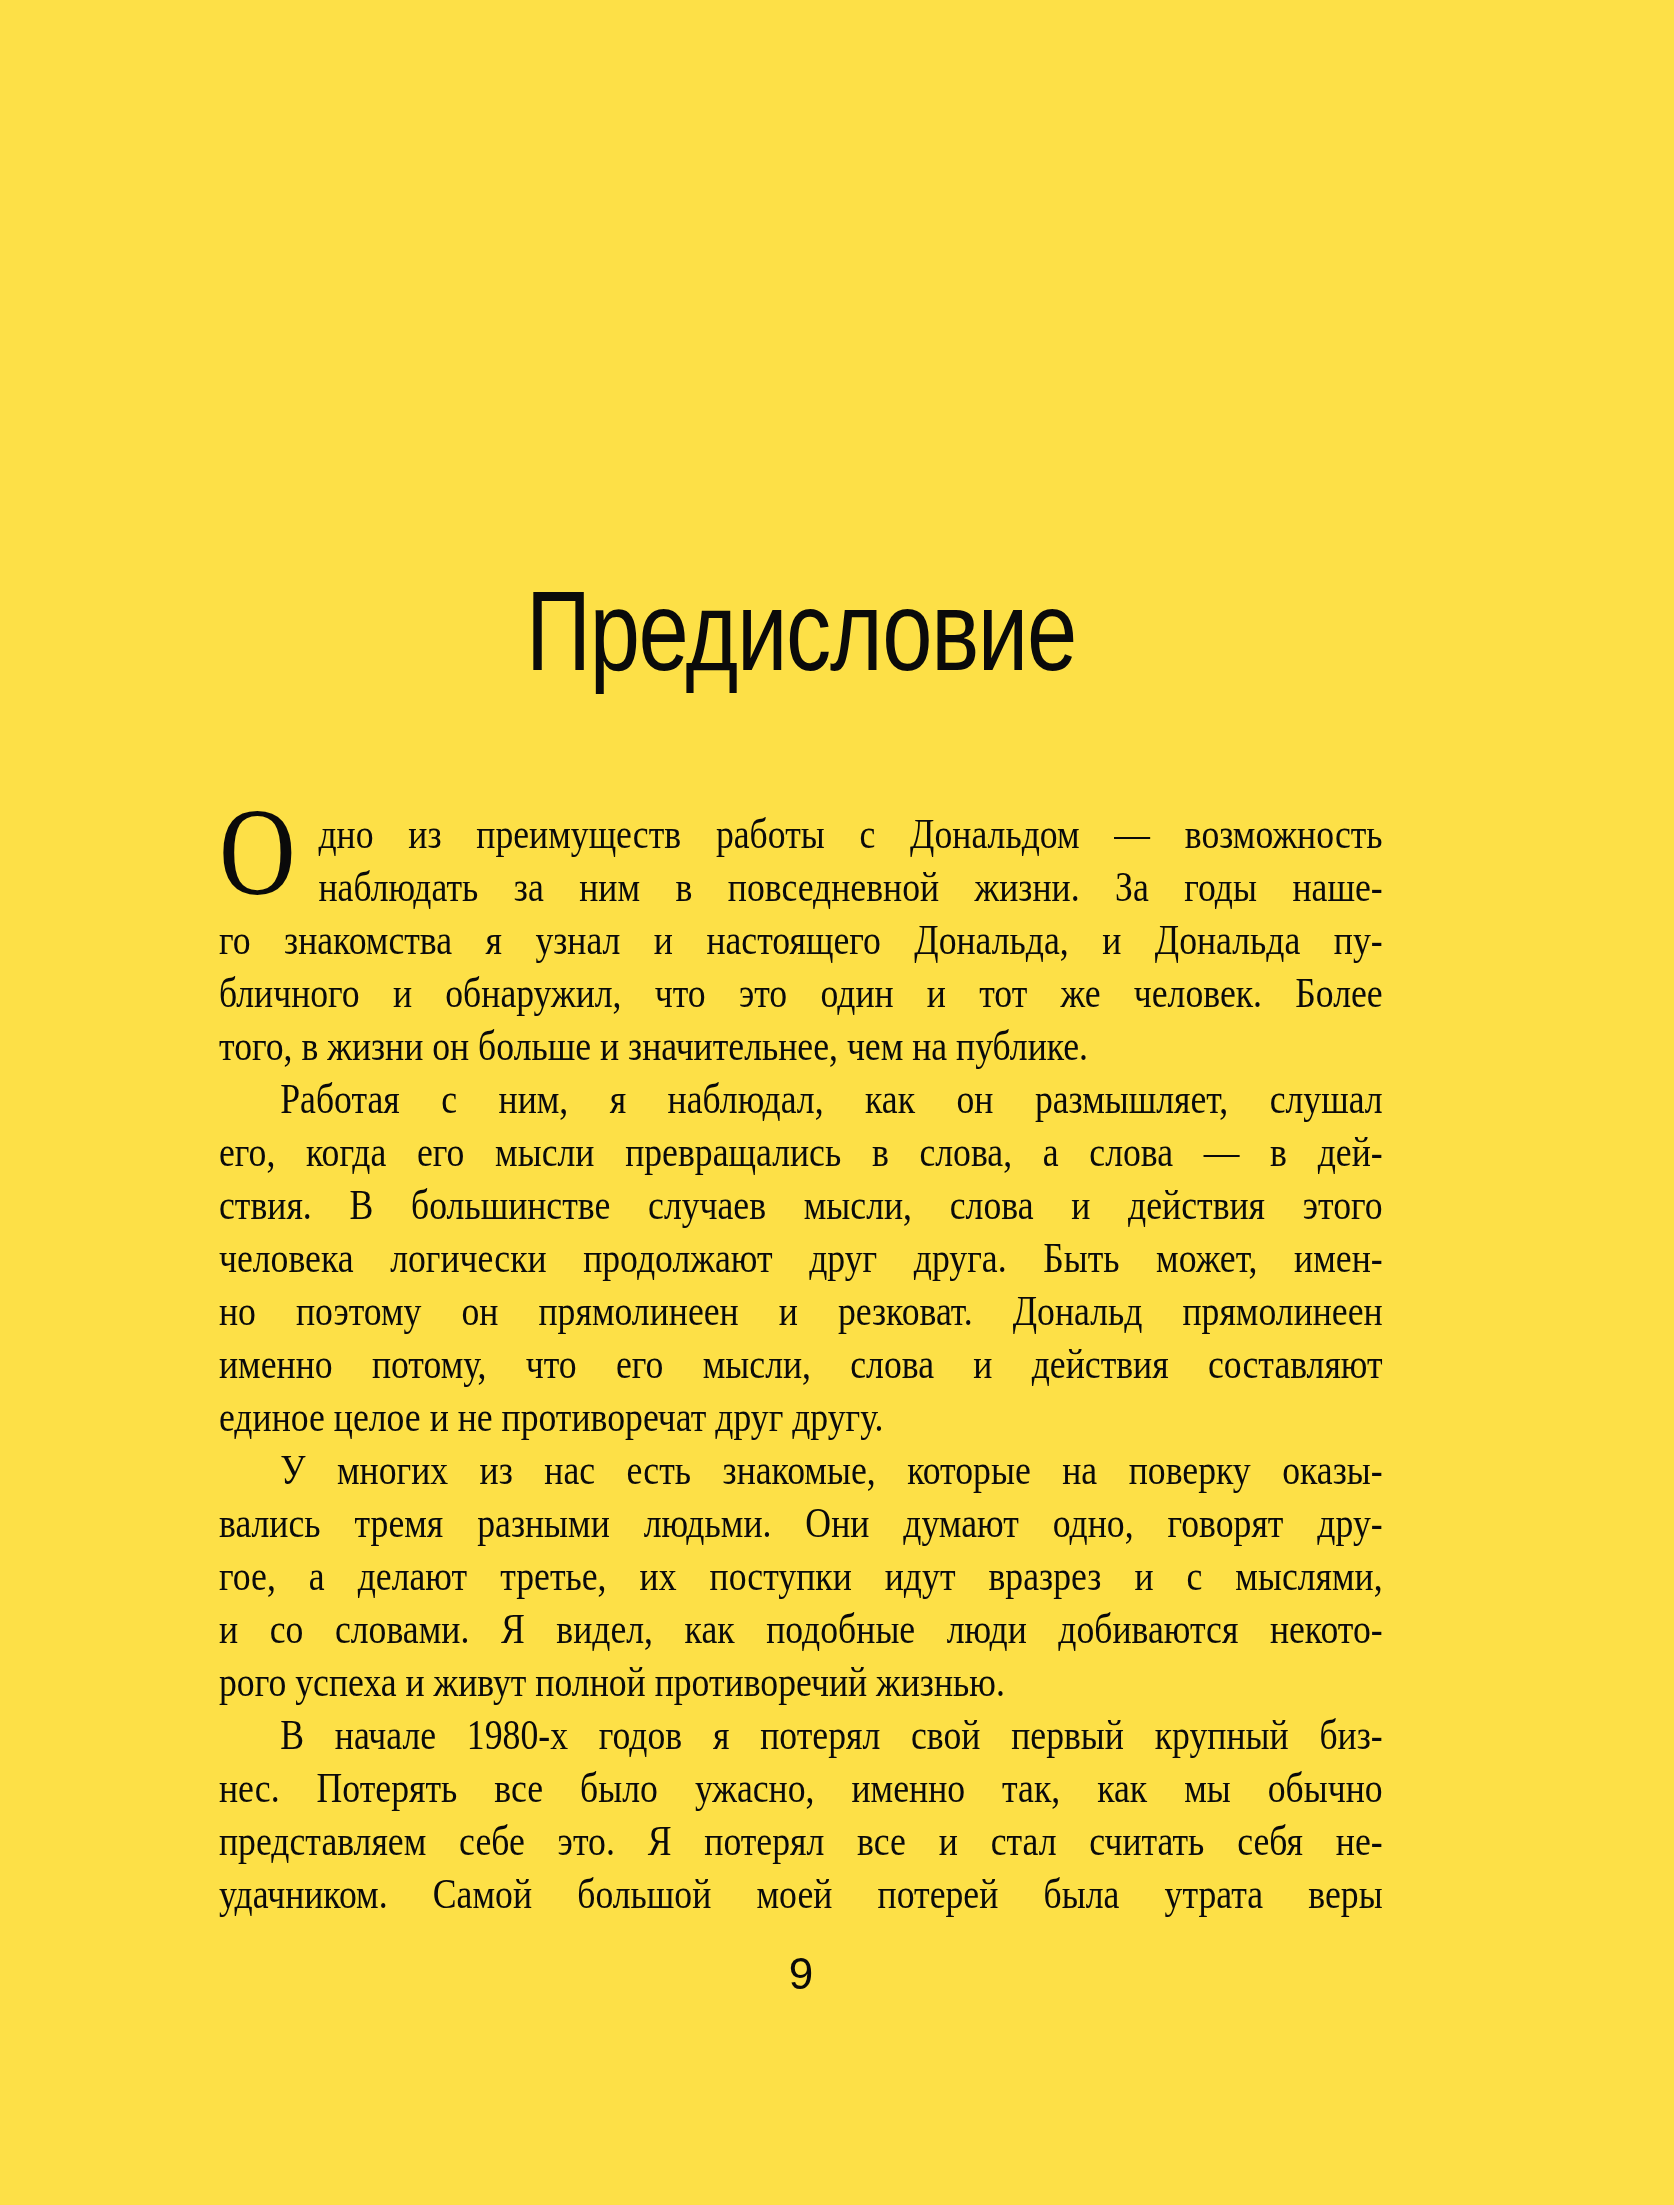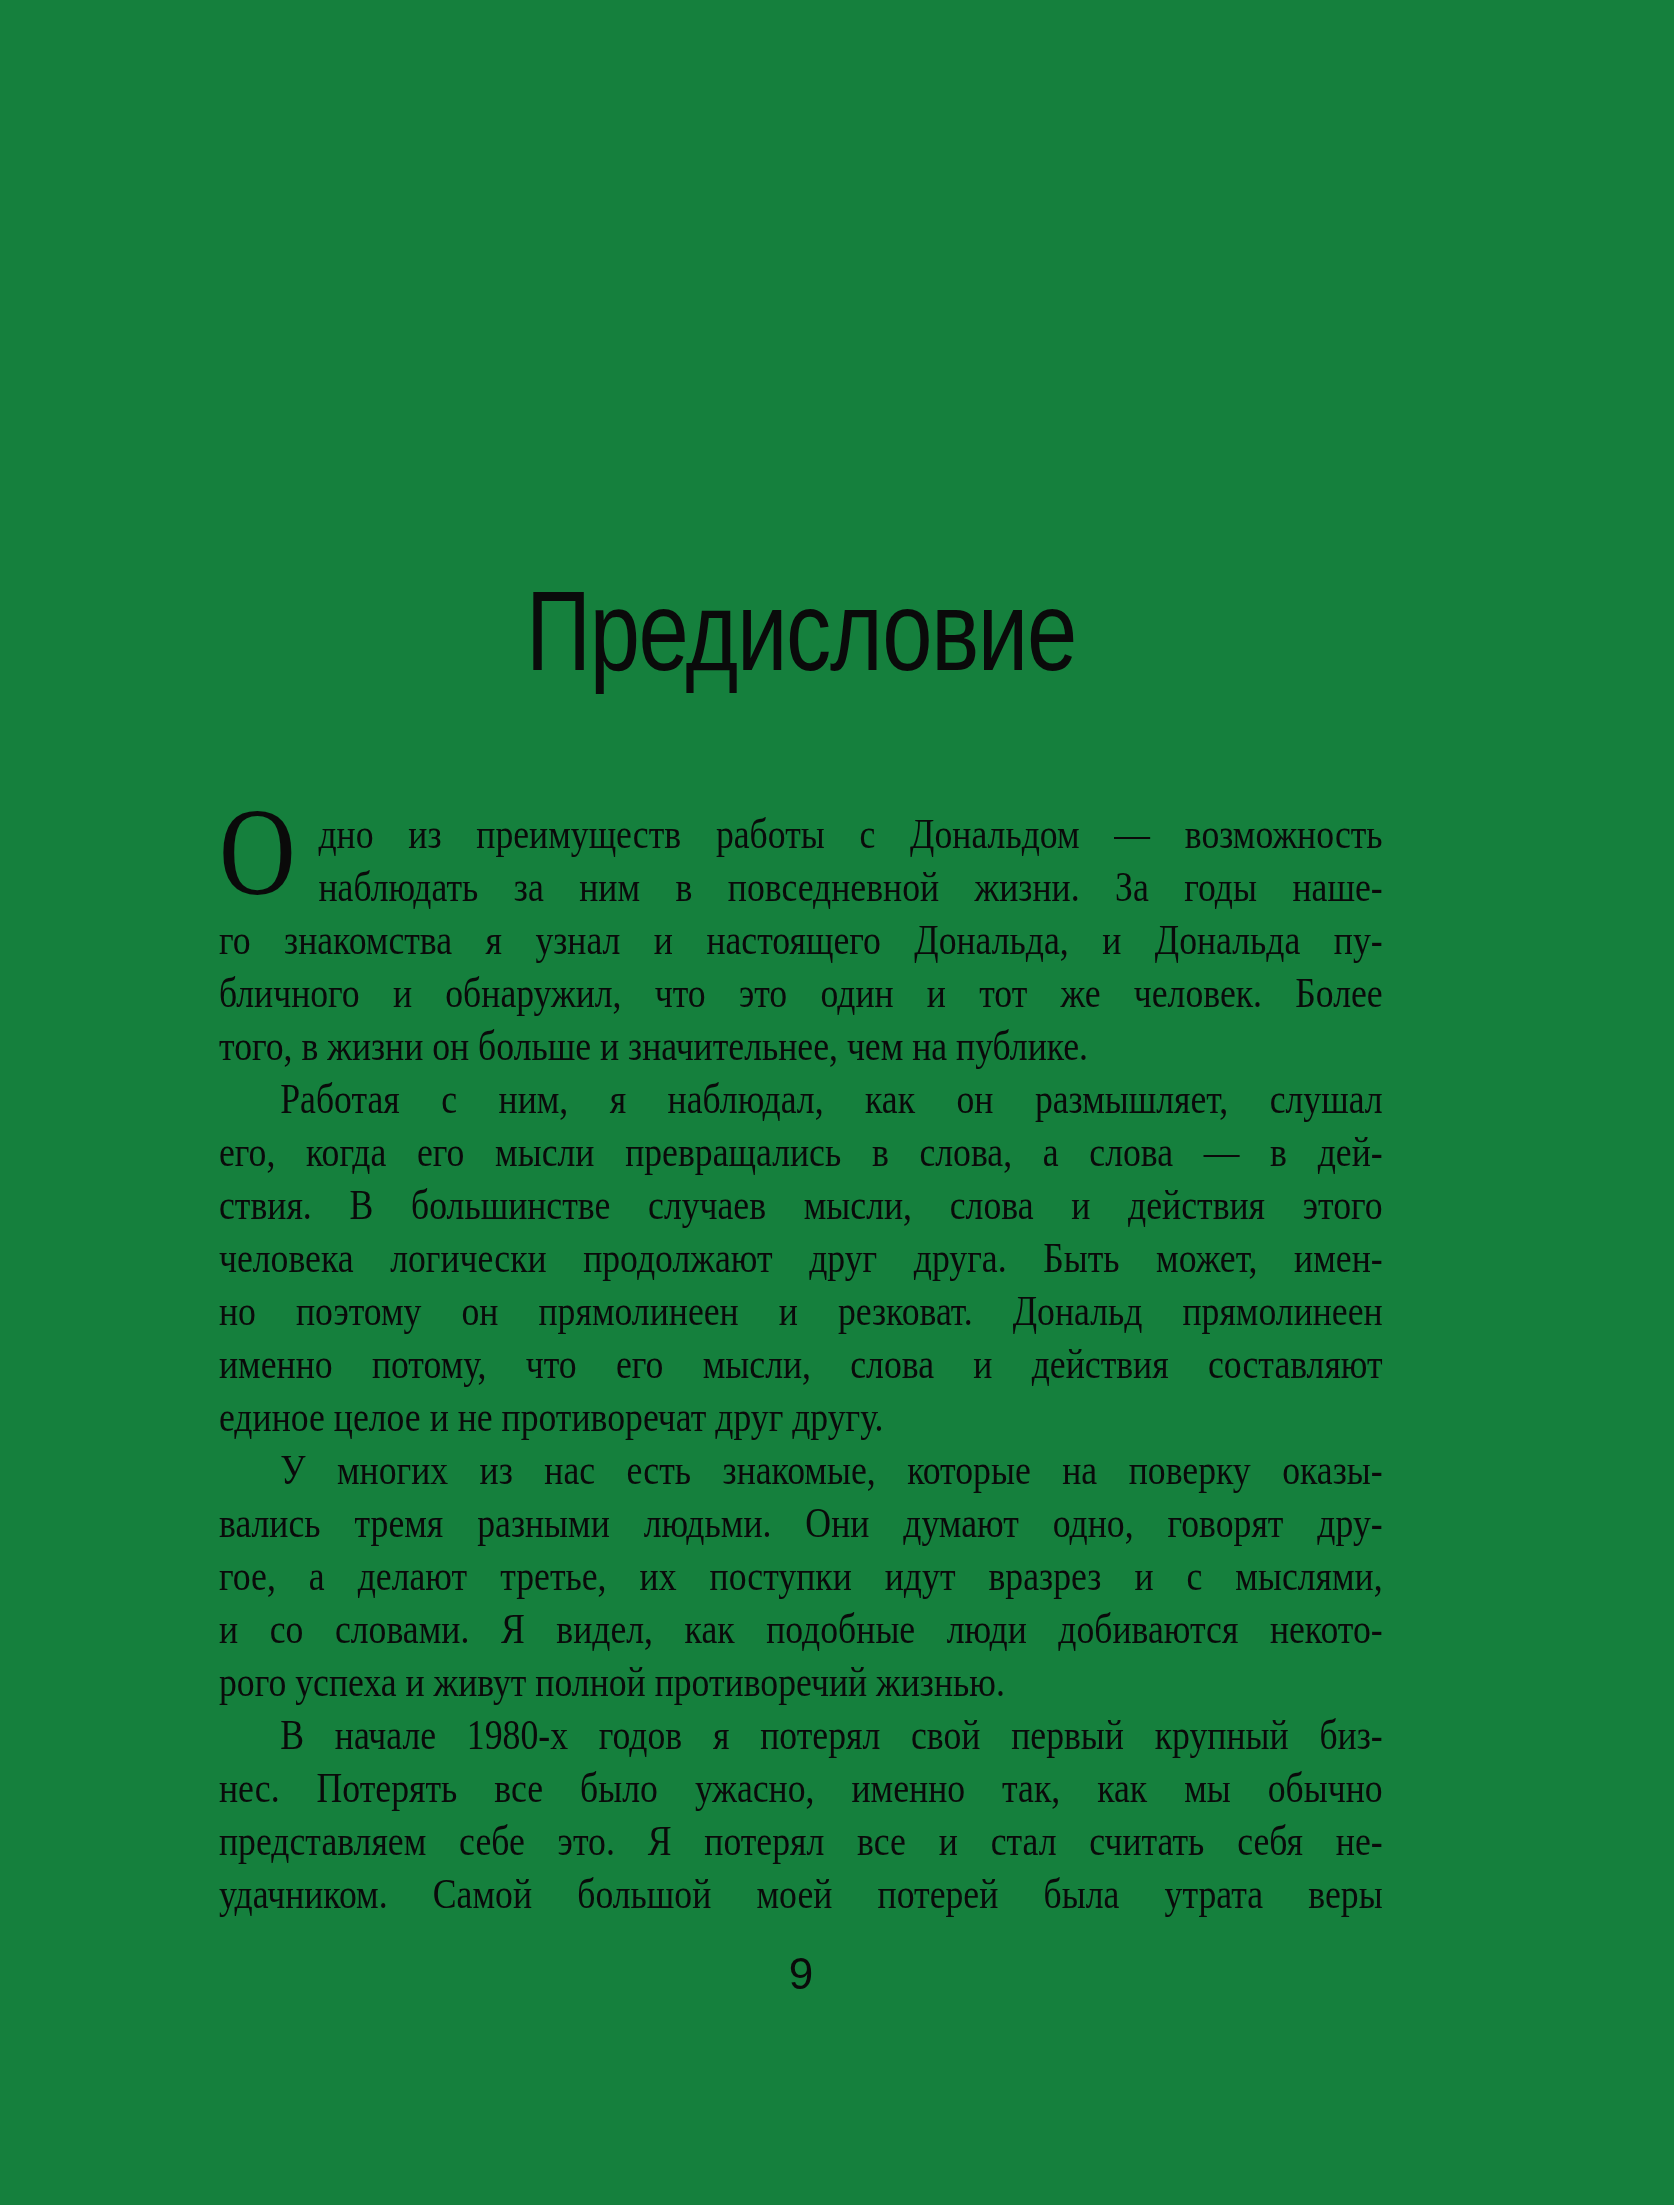--- a/index.html
+++ b/index.html
@@ -4,21 +4,21 @@
 <style>
   html, body {
     margin: 0;
     padding: 0;
     background: #ffffff;
   }
   .page {
     position: relative;
     width: 1674px;
     height: 2205px;
-    background: #15803d;
+    background: #fde047;
     color: #0a0a0a;
     overflow: hidden;
   }
   .title {
     position: absolute;
     left: 219px;
     top: 575px;
     width: 1164px;
     text-align: center;
     font-family: "Liberation Sans", sans-serif;

